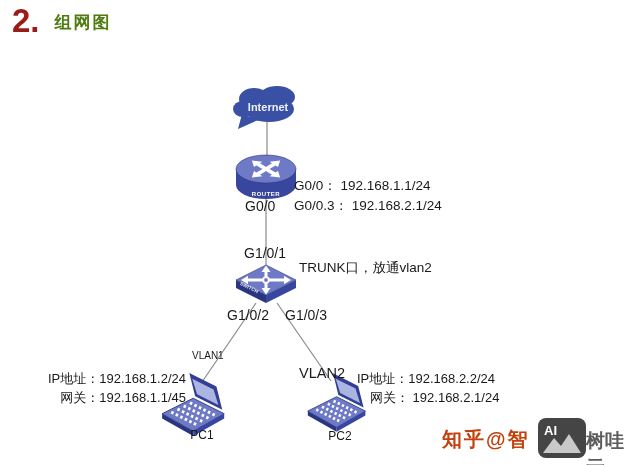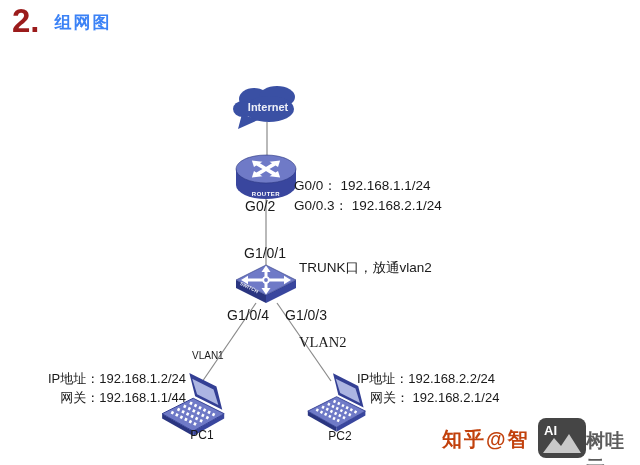--- a/index.html
+++ b/index.html
@@ -1,21 +1,21 @@
 <!DOCTYPE html>
 <html><head>
 <meta charset="utf-8">
 <style>
   html,body{margin:0;padding:0;background:#fff;}
   .stage{position:relative;width:640px;height:465px;background:#ffffff;overflow:hidden;
          font-family:"Liberation Sans","DejaVu Sans",sans-serif;color:#1a1a1a;}
   
   .title-row{position:absolute;left:12px;top:4px;display:flex;align-items:flex-end;}
   .title-num{font-size:33px;font-weight:800;color:#9b1b1b;line-height:1;}
-  .title-text{font-size:17px;font-weight:700;color:#3b82f6;margin-left:15px;margin-bottom:3px;letter-spacing:2px;}
+  .title-text{font-size:17px;font-weight:700;color:#4d7c0f;margin-left:15px;margin-bottom:3px;letter-spacing:2px;}
   
   .links{position:absolute;left:0;top:0;z-index:1;}
   .icon{position:absolute;z-index:2;}
   .lbl{position:absolute;z-index:3;white-space:nowrap;}
   .f14{font-size:14px;}
   .ifaces{line-height:20px;font-size:13.5px;}
   .pcinfo{font-size:13px;line-height:19px;}
   .pcinfo.right{text-align:right;width:146px;}
   .indent{padding-left:13px;}
   .pcname{text-align:center;width:44px;font-size:12px;}
@@ -102,40 +102,40 @@
     <g stroke="#ffffff" stroke-width="3" stroke-dasharray="2.6,2.6">
       <line x1="30.6" y1="30.7" x2="57.6" y2="44.2"></line>
       <line x1="24.2" y1="33.9" x2="51.2" y2="47.4"></line>
       <line x1="17.8" y1="37.1" x2="44.8" y2="50.6"></line>
       <line x1="11.4" y1="40.3" x2="38.4" y2="53.8"></line>
     </g>
     <polygon points="30,0 58,14 64,38 36,24" fill="#333f94"></polygon>
     <polygon points="33,6 55,17 60,33 38,22" fill="#acb5e2"></polygon>
   </svg>
 
-  <div class="lbl f14" style="left:245px;top:198px;">G0/2</div>
+  <div class="lbl f14" style="left:245px;top:198px;">G0/0</div>
 
   <div class="lbl ifaces" style="left:294px;top:176px;">
     <div>G0/0：  192.168.1.1/24</div>
     <div>G0/0.3：  192.168.2.1/24</div>
   </div>
 
   <div class="lbl f14" style="left:244px;top:245px;">G1/0/1</div>
 
   <div class="lbl" style="left:299px;top:259px;font-size:13.5px;">TRUNK口，放通vlan2</div>
 
-  <div class="lbl f14" style="left:227px;top:307px;">G1/0/4</div>
+  <div class="lbl f14" style="left:227px;top:307px;">G1/0/2</div>
   <div class="lbl f14" style="left:285px;top:307px;">G1/0/3</div>
 
   <div class="lbl" style="left:192px;top:350px;font-size:10px;">VLAN1</div>
-  <div class="lbl" style="left:299px;top:334px;font-size:14.5px;font-family:Liberation Serif, serif;">VLAN2</div>
+  <div class="lbl" style="left:299px;top:365px;font-size:14.5px;">VLAN2</div>
 
   <div class="lbl pcinfo right" style="left:40px;top:369px;">
     <div>IP地址：192.168.1.2/24</div>
-    <div>网关：192.168.1.1/44</div>
+    <div>网关：192.168.1.1/45</div>
   </div>
 
   <div class="lbl pcinfo" style="left:357px;top:369px;">
     <div>IP地址：192.168.2.2/24</div>
     <div class="indent">网关：  192.168.2.1/24</div>
   </div>
 
   <div class="lbl pcname" style="left:180px;top:428px;">PC1</div>
   <div class="lbl pcname" style="left:318px;top:429px;">PC2</div>
 

